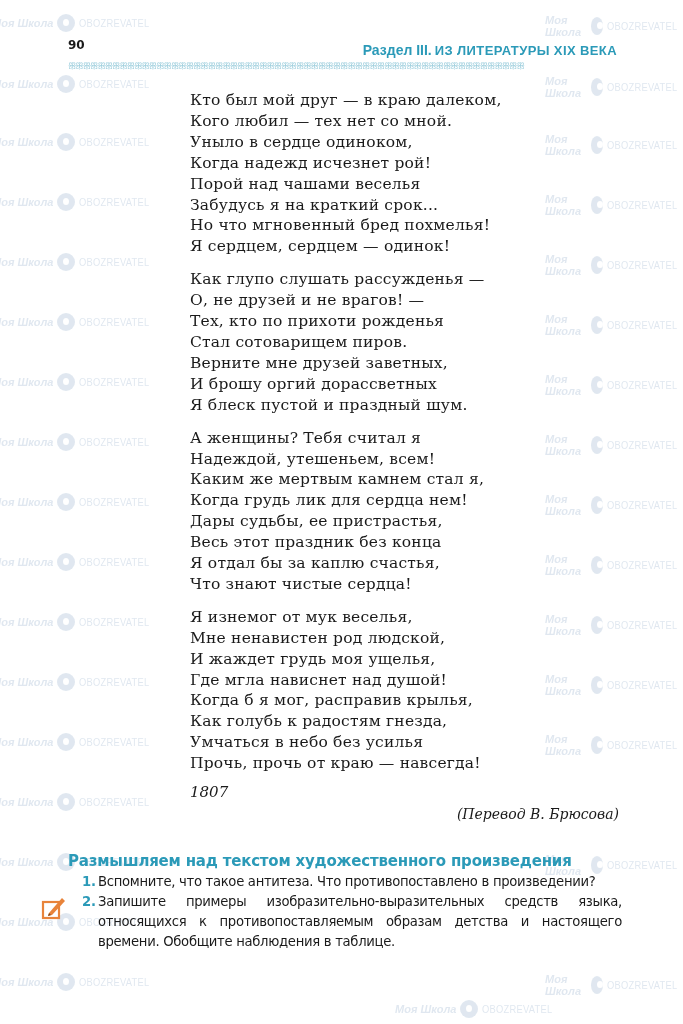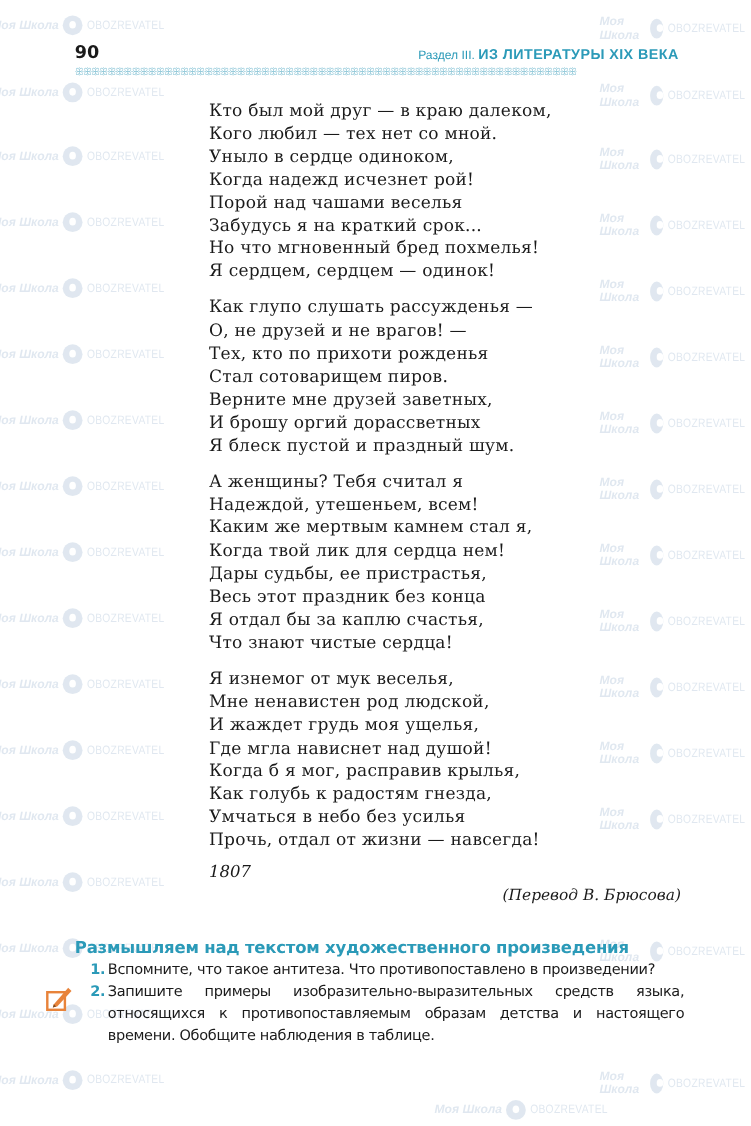--- a/index.html
+++ b/index.html
@@ -6,23 +6,23 @@
     body {
       width: 683px; height: 1024px; background: #ffffff; position: relative; overflow: hidden;
       font-family: "DejaVu Serif", serif; color: #1a1a1a;
     }
     .wm { position: absolute; display: flex; align-items: center; gap: 4px; opacity: 0.55; pointer-events: none; }
     .wm .ms { font-family: "Liberation Sans", sans-serif; font-style: italic; font-weight: bold; font-size: 11px; color: #c7d5e4; }
     .wm .logo { width: 18px; height: 18px; border-radius: 50%; background: #c7d5e4; position: relative; }
     .wm .logo::after { content: ""; position: absolute; left: 6px; top: 5px; width: 6px; height: 7px; border-radius: 50%; background: #fff; }
     .wm .oz { font-family: "Liberation Sans", sans-serif; font-size: 11px; color: #c7d5e4; letter-spacing: 0.3px; transform: scaleX(0.85); transform-origin: left; }
 
-    .page-number { position: absolute; left: 68px; top: 38px; font-family: "DejaVu Sans", sans-serif; font-weight: bold; font-size: 16px; color: #1a1a1a; }
+    .page-number { position: absolute; left: 68px; top: 38px; font-family: "DejaVu Sans", sans-serif; font-weight: bold; font-size: 12px; color: #1a1a1a; }
     .running-head { position: absolute; right: 66px; top: 42px; font-family: "Liberation Sans", sans-serif; font-size: 12px; color: #2b9ab8; display: flex; gap: 3px; align-items: baseline; }
-    .running-head .sec { font-size: 11px; }
+    .running-head .sec { font-size: 14px; font-weight: bold; }
     .running-head .ttl { font-weight: bold; font-size: 13px; letter-spacing: 0.4px; }
     .ornament { position: absolute; left: 68px; top: 61px; width: 550px; height: 10px; overflow: hidden; white-space: nowrap; font-family: "DejaVu Sans", sans-serif; font-size: 9px; color: #8fc7d8; letter-spacing: -1px; line-height: 10px; }
 
     .poem { position: absolute; left: 190px; top: 90px; font-size: 15.5px; line-height: 20.9px; }
     .stanza { margin-bottom: 12px; }
     .line { white-space: nowrap; letter-spacing: 0.2px; }
     .year { font-style: italic; font-size: 15px; margin-top: -4px; }
     .translation { position: absolute; right: 64px; top: 806px; font-style: italic; font-size: 14px; }
 
     .questions-title { position: absolute; left: 68px; top: 852px; font-family: "DejaVu Sans", sans-serif; font-weight: bold; font-size: 15px; color: #2b9ab8; letter-spacing: -0.2px; }
@@ -228,35 +228,35 @@
     <div class="line">Тех, кто по прихоти рожденья</div>
     <div class="line">Стал сотоварищем пиров.</div>
     <div class="line">Верните мне друзей заветных,</div>
     <div class="line">И брошу оргий дорассветных</div>
     <div class="line">Я блеск пустой и праздный шум.</div>
   </div>
   <div class="stanza">
     <div class="line">А женщины? Тебя считал я</div>
     <div class="line">Надеждой, утешеньем, всем!</div>
     <div class="line">Каким же мертвым камнем стал я,</div>
-    <div class="line">Когда твой лик для сердца нем!</div>
+    <div class="line">Когда грудь лик для сердца нем!</div>
     <div class="line">Дары судьбы, ее пристрастья,</div>
     <div class="line">Весь этот праздник без конца</div>
     <div class="line">Я отдал бы за каплю счастья,</div>
     <div class="line">Что знают чистые сердца!</div>
   </div>
   <div class="stanza">
     <div class="line">Я изнемог от мук веселья,</div>
     <div class="line">Мне ненавистен род людской,</div>
     <div class="line">И жаждет грудь моя ущелья,</div>
     <div class="line">Где мгла нависнет над душой!</div>
     <div class="line">Когда б я мог, расправив крылья,</div>
     <div class="line">Как голубь к радостям гнезда,</div>
     <div class="line">Умчаться в небо без усилья</div>
-    <div class="line">Прочь, отдал от жизни — навсегда!</div>
+    <div class="line">Прочь, прочь от краю — навсегда!</div>
   </div>
   <div class="year">1807</div>
 </div>
 <div class="translation">(Перевод В. Брюсова)</div>
 
 <div class="questions-title">Размышляем над текстом художественного произведения</div>
 <div class="q q1">
   <span class="num">1.</span>
   <span class="txt">Вспомните, что такое антитеза. Что противопоставлено в произведении?</span>
 </div>

